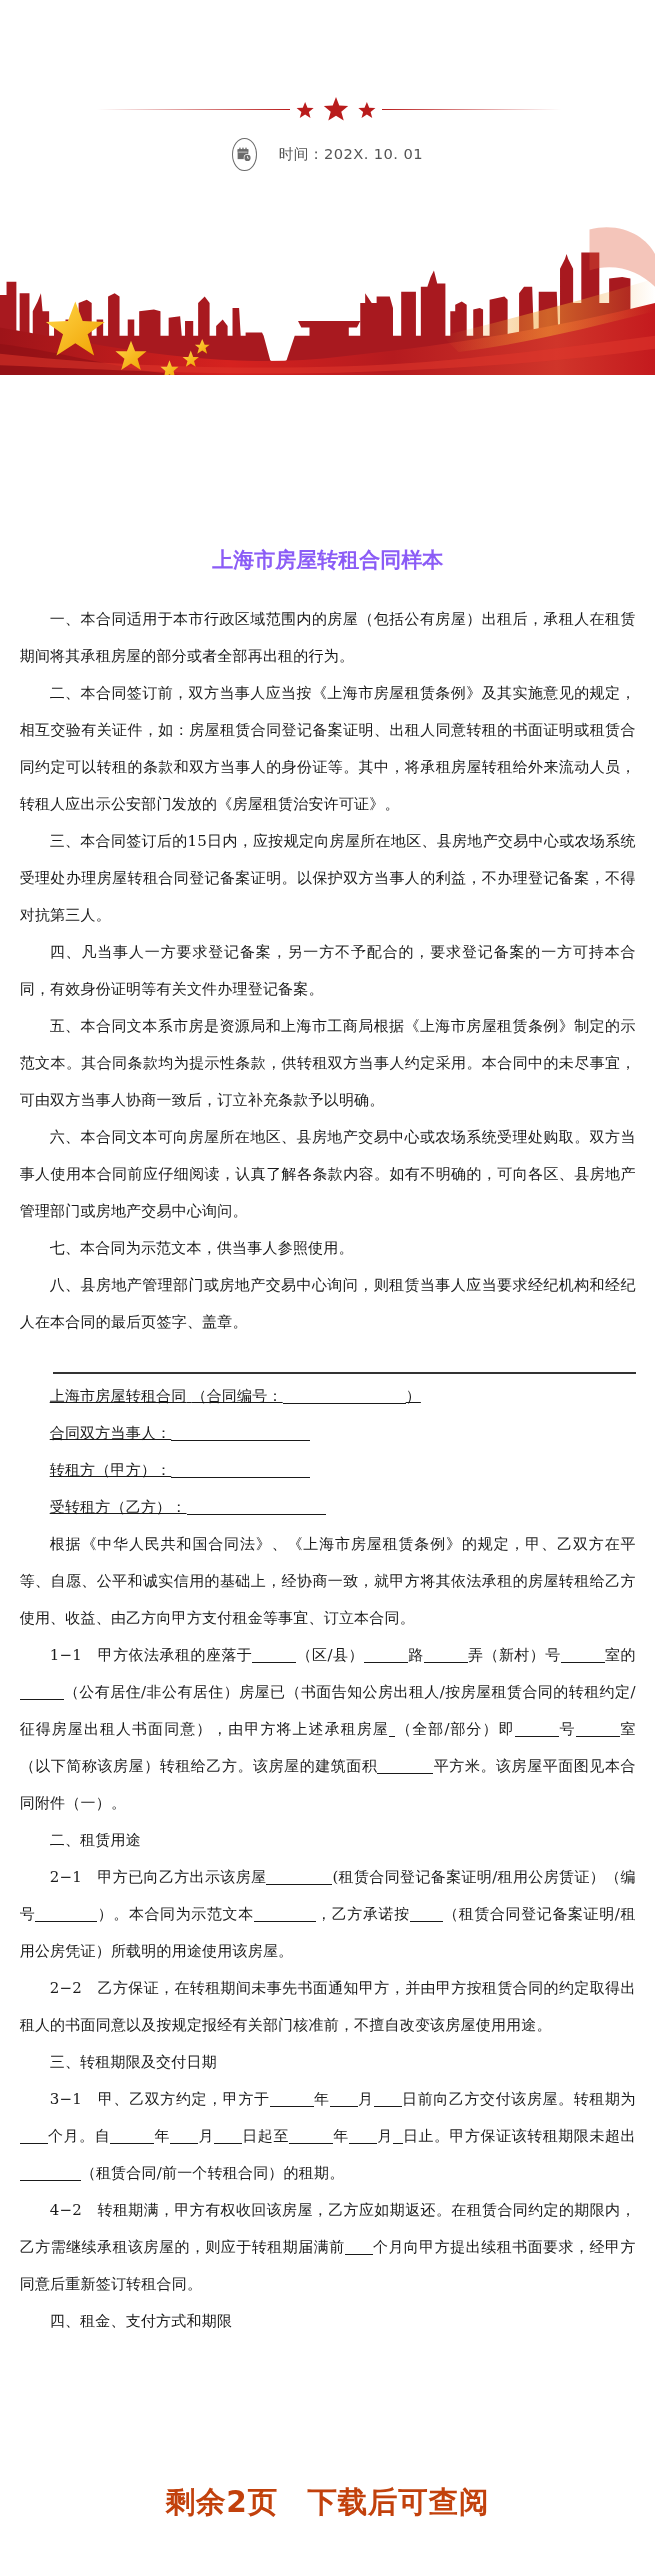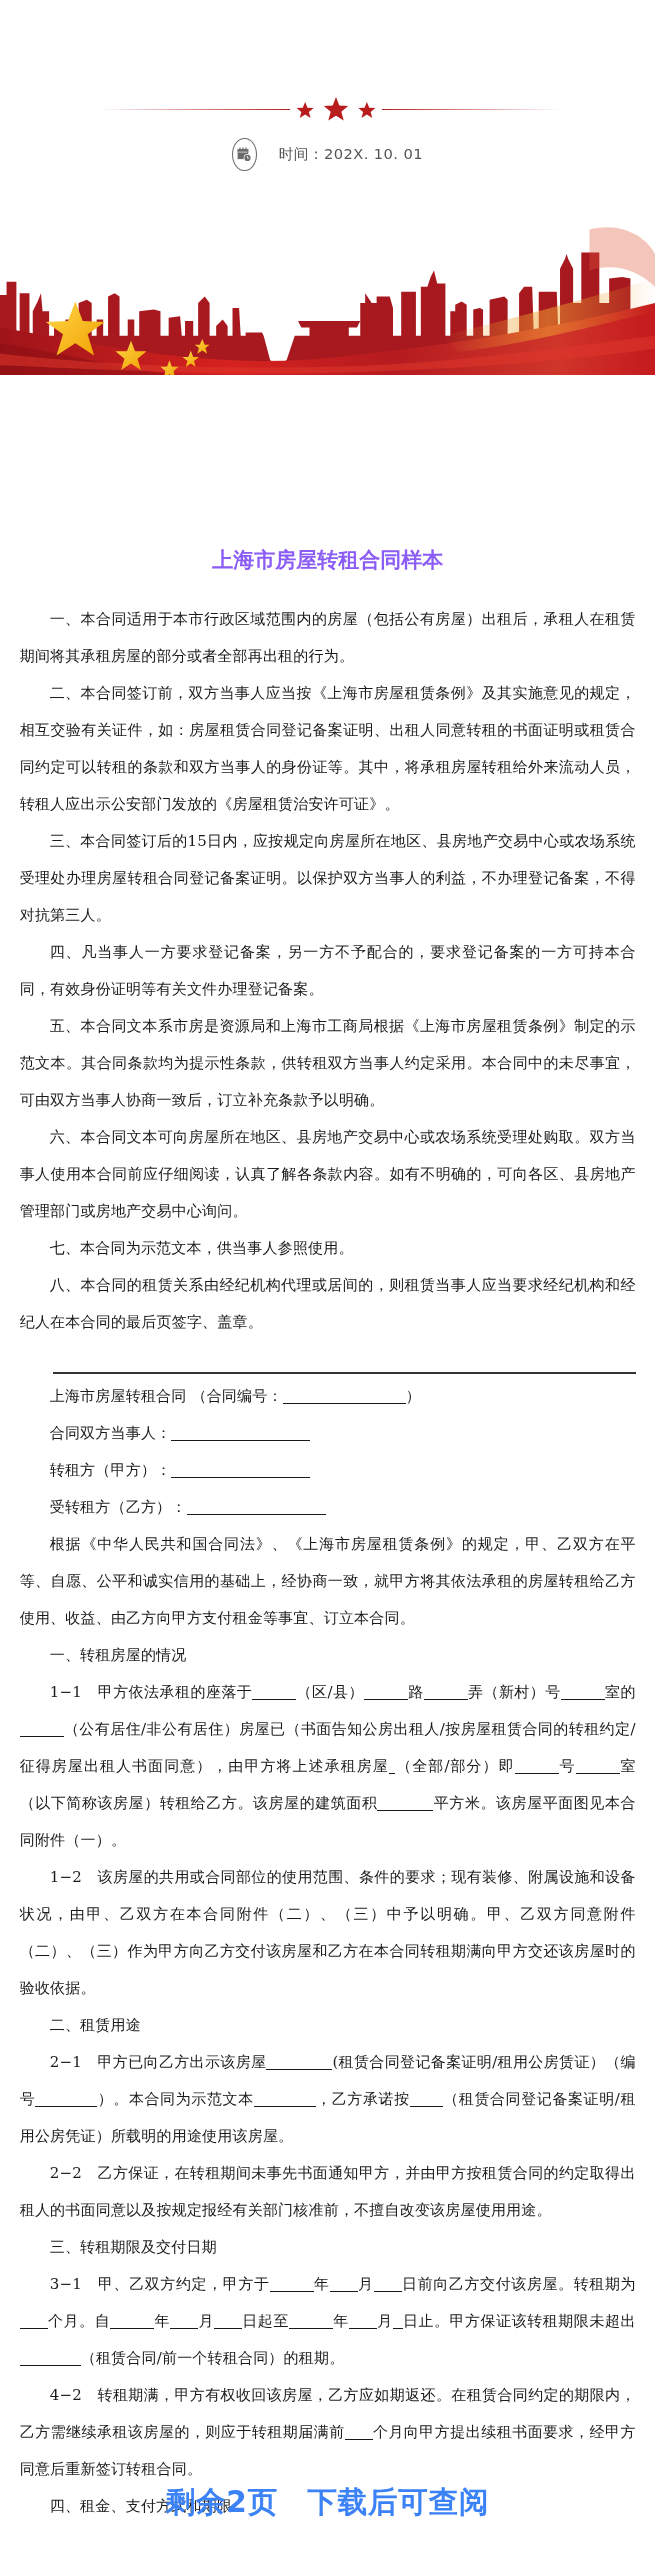--- a/index.html
+++ b/index.html
@@ -18,27 +18,27 @@
                display: flex; align-items: center; justify-content: center; box-sizing: border-box; }
   .date-text { font-family: "DejaVu Sans", "Liberation Sans", sans-serif; font-size: 14.7px;
                color: #555; letter-spacing: 0.4px; }
   .banner { position: absolute; left: 0; top: 205px; width: 655px; height: 170px; }
 
   .doc { position: absolute; left: 19.7px; top: 541px; width: 616px; }
   .title { text-align: center; font-family: "DejaVu Sans", "Liberation Sans", sans-serif;
            font-weight: bold; font-size: 21px; color: #8b5cf6; margin: 0 0 22px 0; height: 38px; line-height: 38px; }
   .p { font-size: 15px; line-height: 37px; margin: 0; text-indent: 2em;
        text-align: justify; letter-spacing: 0.2px; }
-  .p.noindent { text-indent: 0; padding-left: 2em; }
+  .p.noindent { text-indent: 0; padding-left: 2em; text-decoration: underline; }
   .u { display: inline-block; border-bottom: 1.2px solid #1a1a1a; height: 16.4px; vertical-align: -2.5px; }
   .rule { height: 1.6px; background: #333; margin: 31px 0 4.9px 33px; }
 
   .more { position: absolute; left: 0; top: 2483px; width: 655px; text-align: center;
           font-family: "DejaVu Sans", "Liberation Sans", sans-serif; font-weight: bold;
-          font-size: 29.5px; color: #3b82f6; letter-spacing: 0.8px; }
+          font-size: 29.5px; color: #c2410c; letter-spacing: 0.8px; }
   .more span + span { margin-left: 29.5px; }
 </style>
 </head>
 <body>
 
 <div class="header">
   <div class="divider">
     <div class="line-l"></div>
     <svg class="stars" viewBox="0 0 112 32">
       <polygon fill="#b91c1c" points="18,6 20.9,13.2 28.5,13.6 22.6,18.4 24.6,25.8 18,21.6 11.4,25.8 13.4,18.4 7.5,13.6 15.1,13.2"></polygon>
@@ -130,44 +130,42 @@
 <div class="doc">
   <h1 class="title">上海市房屋转租合同样本</h1>
 
   <p class="p">一、本合同适用于本市行政区域范围内的房屋（包括公有房屋）出租后，承租人在租赁期间将其承租房屋的部分或者全部再出租的行为。</p>
   <p class="p">二、本合同签订前，双方当事人应当按《上海市房屋租赁条例》及其实施意见的规定，相互交验有关证件，如：房屋租赁合同登记备案证明、出租人同意转租的书面证明或租赁合同约定可以转租的条款和双方当事人的身份证等。其中，将承租房屋转租给外来流动人员，转租人应出示公安部门发放的《房屋租赁治安许可证》。</p>
   <p class="p">三、本合同签订后的15日内，应按规定向房屋所在地区、县房地产交易中心或农场系统受理处办理房屋转租合同登记备案证明。以保护双方当事人的利益，不办理登记备案，不得对抗第三人。</p>
   <p class="p">四、凡当事人一方要求登记备案，另一方不予配合的，要求登记备案的一方可持本合同，有效身份证明等有关文件办理登记备案。</p>
   <p class="p">五、本合同文本系市房是资源局和上海市工商局根据《上海市房屋租赁条例》制定的示范文本。其合同条款均为提示性条款，供转租双方当事人约定采用。本合同中的未尽事宜，可由双方当事人协商一致后，订立补充条款予以明确。</p>
   <p class="p">六、本合同文本可向房屋所在地区、县房地产交易中心或农场系统受理处购取。双方当事人使用本合同前应仔细阅读，认真了解各条款内容。如有不明确的，可向各区、县房地产管理部门或房地产交易中心询问。</p>
   <p class="p">七、本合同为示范文本，供当事人参照使用。</p>
-  <p class="p">八、本合同的租赁关系由经纪机构代理或居间的，则租赁当事人应当要求经纪机构和经纪人在本合同的最后页签字、盖章。</p>
+  <p class="p">八、县房地产管理部门或房地产交易中心询问，则租赁当事人应当要求经纪机构和经纪人在本合同的最后页签字、盖章。</p>
 
   <div class="rule"></div>
 
   <p class="p noindent">
     <span>上海市房屋转租合同</span>
     <span>（合同编号：</span><span class="u" style="width:123px"></span><span>）</span>
   </p>
   <p class="p noindent">
     <span>合同双方当事人：</span><span class="u" style="width:139px"></span>
   </p>
   <p class="p noindent">
     <span>转租方（甲方）：</span><span class="u" style="width:139px"></span>
   </p>
   <p class="p noindent">
     <span>受转租方（乙方）：</span><span class="u" style="width:139px"></span>
   </p>
   <p class="p" style="margin-bottom:0">根据《中华人民共和国合同法》、《上海市房屋租赁条例》的规定，甲、乙双方在平等、自愿、公平和诚实信用的基础上，经协商一致，就甲方将其依法承租的房屋转租给乙方使用、收益、由乙方向甲方支付租金等事宜、订立本合同。</p>
 
-  <p class="p">一、转租房屋的情况</p>
   <p class="p">
     <span>1−1　甲方依法承租的座落于</span><span class="u" style="width:44px"></span><span>（区/县）</span><span class="u" style="width:44px"></span><span>路</span><span class="u" style="width:44px"></span><span>弄（新村）号</span><span class="u" style="width:44px"></span><span>室的</span><span class="u" style="width:44px"></span><span>（公有居住/非公有居住）房屋已（书面告知公房出租人/按房屋租赁合同的转租约定/征得房屋出租人书面同意），由甲方将上述承租房屋</span><span class="u" style="width:6.6px"></span><span>（全部/部分）即</span><span class="u" style="width:44px"></span><span>号</span><span class="u" style="width:44px"></span><span>室（以下简称该房屋）转租给乙方。该房屋的建筑面积</span><span class="u" style="width:56px"></span><span>平方米。该房屋平面图见本合同附件（一）。</span>
   </p>
-  <p class="p">1−2　该房屋的共用或合同部位的使用范围、条件的要求；现有装修、附属设施和设备状况，由甲、乙双方在本合同附件（二）、（三）中予以明确。甲、乙双方同意附件（二）、（三）作为甲方向乙方交付该房屋和乙方在本合同转租期满向甲方交还该房屋时的验收依据。</p>
 
   <p class="p">二、租赁用途</p>
   <p class="p">
     <span>2−1　甲方已向乙方出示该房屋</span><span class="u" style="width:66px"></span><span>(租赁合同登记备案证明/租用公房赁证）（编号</span><span class="u" style="width:62px"></span><span>）。本合同为示范文本</span><span class="u" style="width:62px"></span><span>，乙方承诺按</span><span class="u" style="width:33px"></span><span>（租赁合同登记备案证明/租用公房凭证）所载明的用途使用该房屋。</span>
   </p>
   <p class="p">2−2　乙方保证，在转租期间未事先书面通知甲方，并由甲方按租赁合同的约定取得出租人的书面同意以及按规定报经有关部门核准前，不擅自改变该房屋使用用途。</p>
 
   <p class="p">三、转租期限及交付日期</p>
   <p class="p">
     <span>3−1　甲、乙双方约定，甲方于</span><span class="u" style="width:44px"></span><span>年</span><span class="u" style="width:28px"></span><span>月</span><span class="u" style="width:28px"></span><span>日前向乙方交付该房屋。转租期为</span><span class="u" style="width:28px"></span><span>个月。自</span><span class="u" style="width:44px"></span><span>年</span><span class="u" style="width:28px"></span><span>月</span><span class="u" style="width:28px"></span><span>日起至</span><span class="u" style="width:44px"></span><span>年</span><span class="u" style="width:28px"></span><span>月</span><span class="u" style="width:9.8px"></span><span>日止。甲方保证该转租期限未超出</span><span class="u" style="width:61px"></span><span>（租赁合同/前一个转租合同）的租期。</span>

